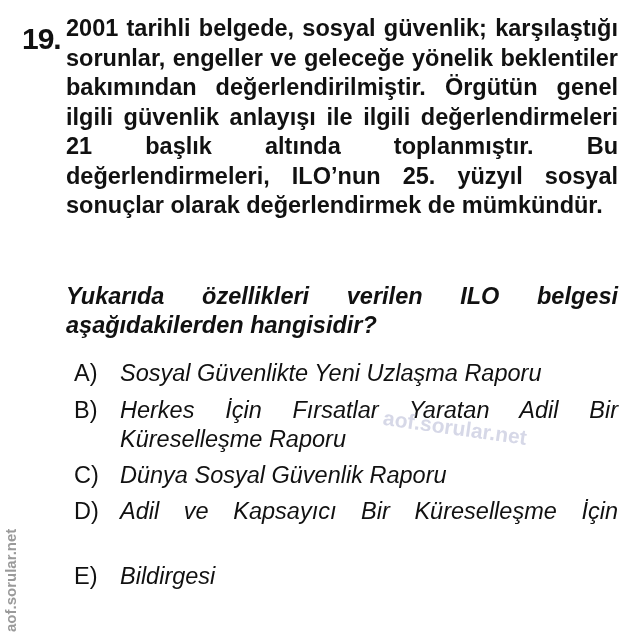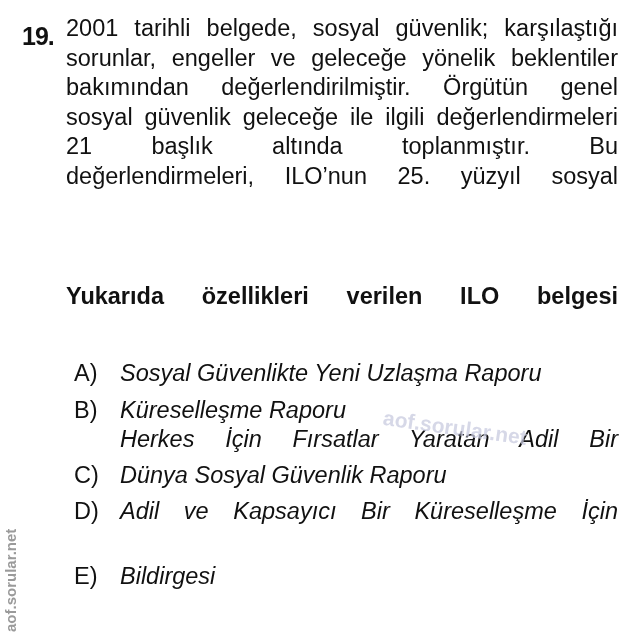--- a/index.html
+++ b/index.html
@@ -2,33 +2,33 @@
 <html><head>
 <meta charset="utf-8">
 <style>
   html, body { margin: 0; padding: 0; background: #ffffff; }
   body {
     width: 640px; height: 640px; position: relative; overflow: hidden;
     font-family: "Liberation Sans", sans-serif; color: #111111;
   }
   .qnum {
     position: absolute; left: 22px; top: 22px;
-    font-weight: bold; font-size: 25px; letter-spacing: -1px;
+    font-weight: bold; font-size: 30px; letter-spacing: -1px;
   }
   .stem {
     position: absolute; left: 66px; top: 14px; width: 552px;
     font-size: 23.5px; line-height: 29.5px; text-align: justify;
   }
-  .stem span.line { display: block; text-align: justify; text-align-last: justify; white-space: nowrap; }
+  .stem span.line { display: block; text-align: justify; text-align-last: justify; white-space: nowrap; font-weight: bold; }
   .stem span.line.last { text-align-last: left; }
   .prompt {
     position: absolute; left: 66px; top: 282px; width: 552px;
     font-weight: bold; font-size: 23.5px; line-height: 29px;
   }
-  .prompt span.line { display: block; text-align: justify; text-align-last: justify; }
+  .prompt span.line { display: block; text-align: justify; text-align-last: justify; font-style: italic; }
   .prompt span.line.last { text-align-last: left; }
   .opt {
     position: absolute; left: 74px; width: 544px;
     font-size: 23.5px; line-height: 29px;
   }
   .opt .letter { position: absolute; left: 0; top: 0; }
   .opt .text { position: absolute; left: 46px; width: 498px; font-style: italic; }
   .opt .text span.line { display: block; text-align: justify; text-align-last: justify; white-space: nowrap; }
   .opt .text span.line.last { text-align-last: left; }
   .wm-center {
@@ -44,41 +44,43 @@
 </style>
 </head>
 <body>
 
 <div class="qnum">19.</div>
 
 <div class="stem">
   <span class="line">2001 tarihli belgede, sosyal güvenlik; karşılaştığı</span>
   <span class="line">sorunlar, engeller ve geleceğe yönelik beklentiler</span>
   <span class="line">bakımından   değerlendirilmiştir. Örgütün   genel</span>
-  <span class="line">sosyal güvenlik geleceğe ile ilgili değerlendirmeleri</span>
+  <span class="line">ilgili güvenlik anlayışı ile ilgili değerlendirmeleri</span>
   <span class="line">21 başlık altında toplanmıştır. Bu</span>
   <span class="line">değerlendirmeleri, ILO’nun 25. yüzyıl sosyal</span>
+  <span class="line last">sonuçlar olarak değerlendirmek de mümkündür.</span>
 </div>
 
 <div class="prompt">
   <span class="line">Yukarıda özellikleri verilen ILO belgesi</span>
+  <span class="line last">aşağıdakilerden hangisidir?</span>
 </div>
 
 <div class="opt" style="top:359px;">
   <span class="letter">A)</span>
   <div class="text">
     <span class="line last">Sosyal Güvenlikte Yeni Uzlaşma Raporu</span>
   </div>
 </div>
 
 <div class="opt" style="top:396px;">
   <span class="letter">B)</span>
   <div class="text">
+    <span class="line">Herkes İçin Fırsatlar Yaratan Adil Bir</span>
     <span class="line last">Küreselleşme Raporu</span>
-    <span class="line">Herkes İçin Fırsatlar Yaratan Adil Bir</span>
   </div>
 </div>
 
 <div class="opt" style="top:461px;">
   <span class="letter">C)</span>
   <div class="text">
     <span class="line last">Dünya Sosyal Güvenlik Raporu</span>
   </div>
 </div>
 

